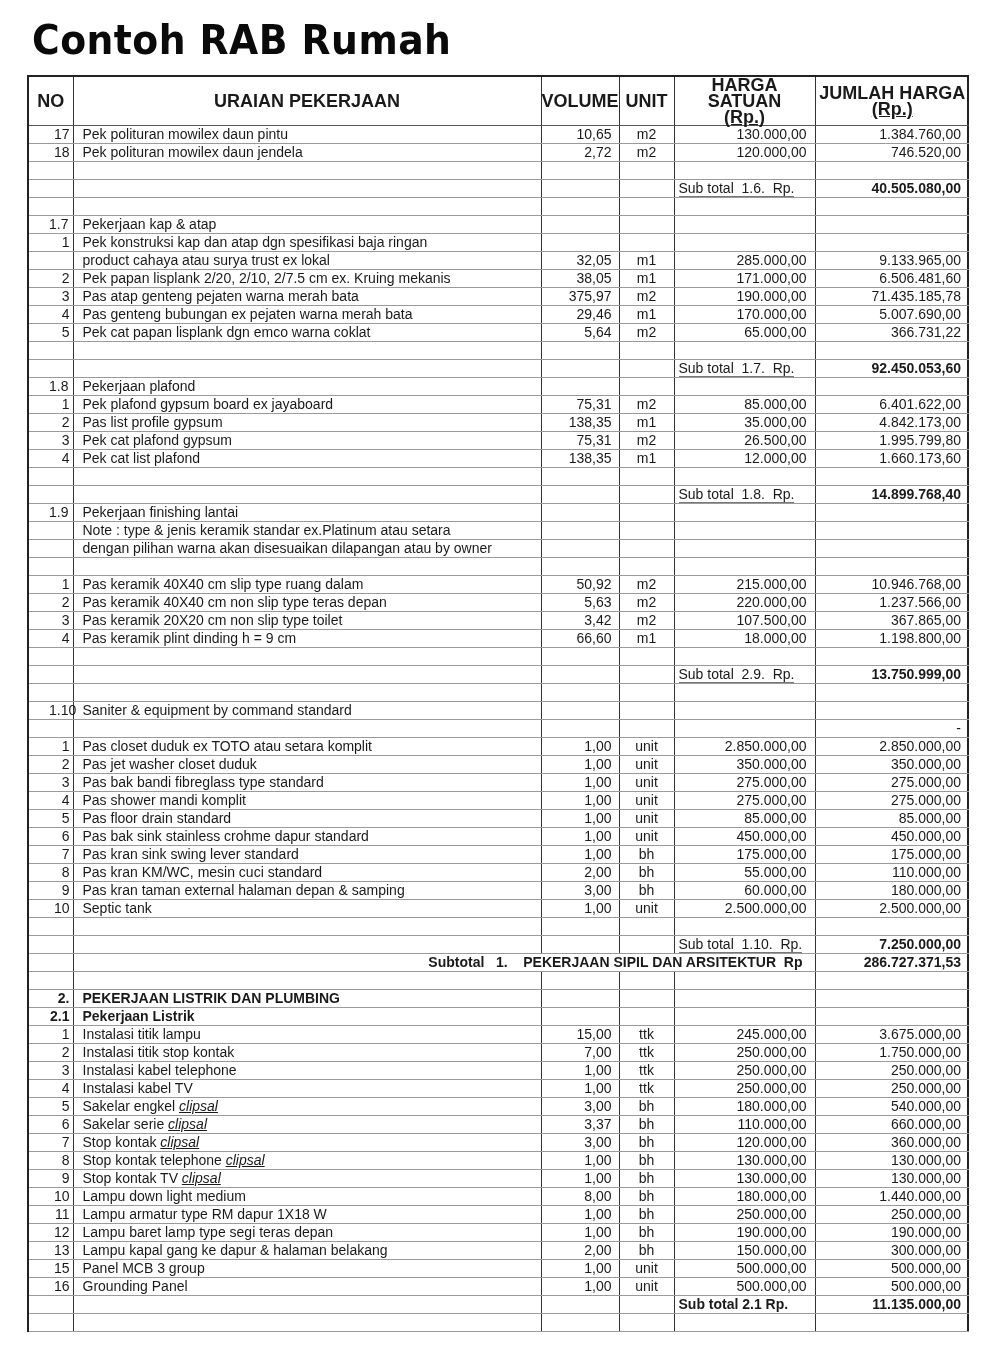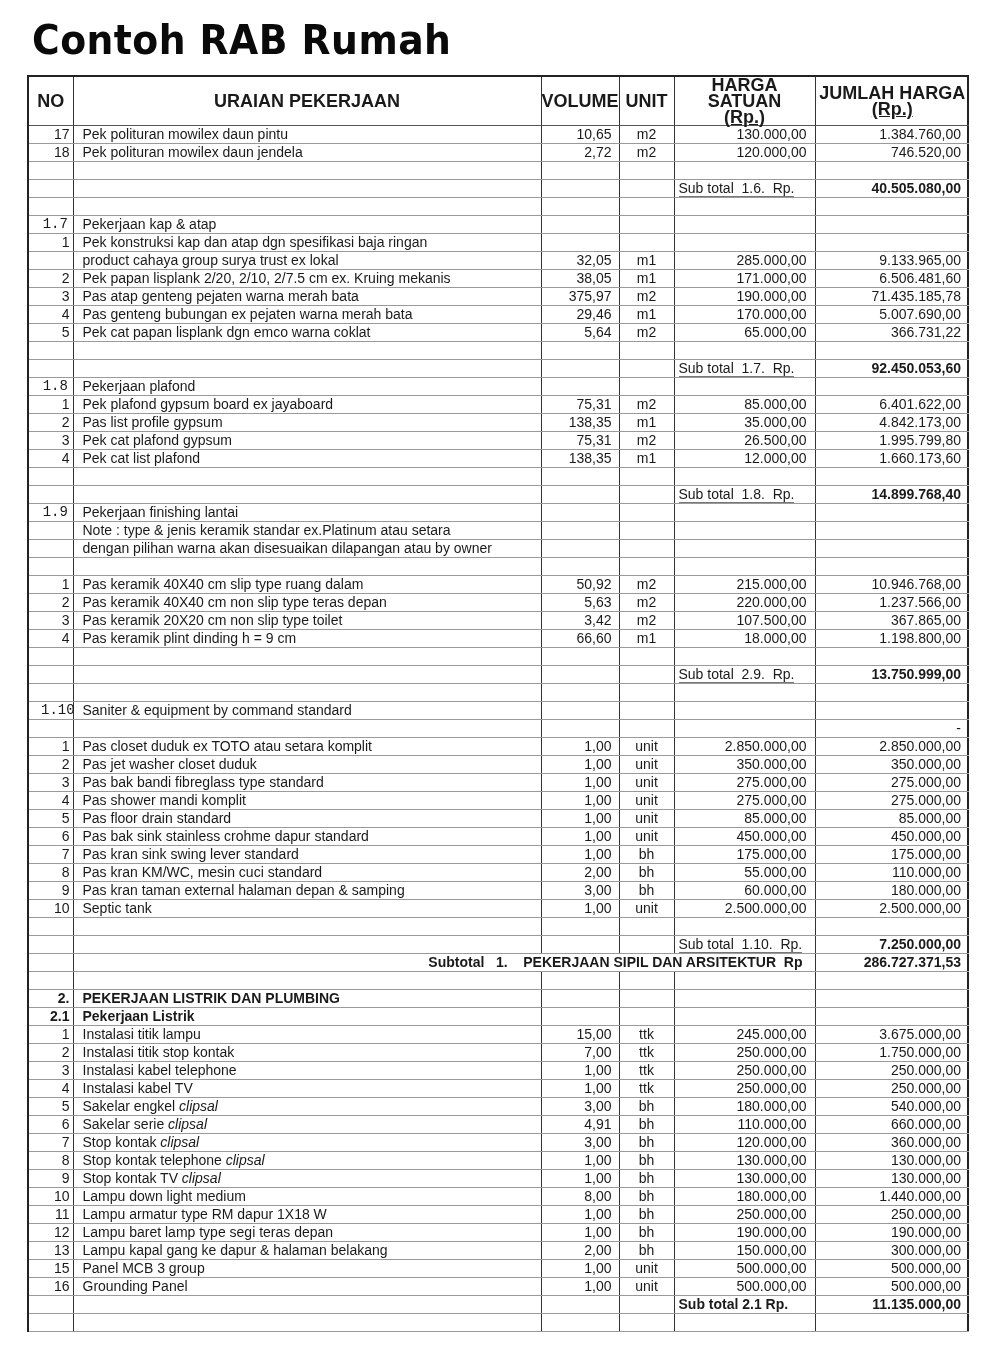--- a/index.html
+++ b/index.html
@@ -12,32 +12,32 @@
   col.c-vol { width: 78px; }
   col.c-unit { width: 55px; }
   col.c-price { width: 141px; }
   col.c-total { width: 154px; }
   th { font-weight: bold; font-size: 18px; height: 34px; border-left: 1.5px solid #333; border-bottom: 1.5px solid #555; padding: 0; vertical-align: middle; text-align: center; line-height: 16px; }
   th:first-child { border-left: none; }
   th .sub { display: block; text-decoration: underline; }
   td { height: 17px; line-height: 17px; padding: 0 4px; border-left: 1.5px solid #333; border-bottom: 1px solid #9a9a9a; white-space: nowrap; overflow: visible; }
   td:first-child { border-left: none; }
   td.no { text-align: right; padding-right: 3px; }
-  td.no.sec { text-align: center; padding-left: 12px; font-family: Liberation Mono, monospace; }
+  td.no.sec { text-align: left; padding-left: 20px; }
   td.no.bold, td.desc.bold { font-weight: bold; }
   td.desc { padding-left: 9px; text-align: left; }
   td.vol { text-align: right; padding-right: 7px; }
   td.unit { text-align: center; }
   td.price { text-align: right; padding-right: 8px; }
   td.total { text-align: right; padding-right: 8px; }
   td.sublabel { text-align: left; padding-right: 8px; }
   td.sublabel span.u { border-bottom: 1px solid #777; }
   td.subval { font-weight: bold; }
   td.bold-label { font-weight: bold; }
-  .italic { font-style: italic; }
+  .italic { font-style: italic; text-decoration: underline; }
   tr.grand td.glabel { text-align: right; font-weight: bold; padding-right: 8px; position: relative; }
   .grand-text { position: absolute; right: 12px; top: 0; white-space: nowrap; }
 </style>
 </head>
 <body>
 
 <div class="doc-title">Contoh RAB Rumah</div>
 
 <div class="sheet">
   <table>
@@ -117,21 +117,21 @@
         <tr>
           <td class="no">1</td>
           <td class="desc"><span>Pek konstruksi kap dan atap dgn spesifikasi baja ringan</span></td>
           <td class="vol"></td>
           <td class="unit"></td>
           <td class="price"></td>
           <td class="total"></td>
         </tr>
         <tr>
           <td class="no"></td>
-          <td class="desc"><span>product cahaya group surya trust ex lokal</span></td>
+          <td class="desc"><span>product cahaya atau surya trust ex lokal</span></td>
           <td class="vol">32,05</td>
           <td class="unit">m1</td>
           <td class="price">285.000,00</td>
           <td class="total">9.133.965,00</td>
         </tr>
         <tr>
           <td class="no">2</td>
           <td class="desc"><span>Pek papan lisplank 2/20, 2/10, 2/7.5 cm ex. Kruing mekanis</span></td>
           <td class="vol">38,05</td>
           <td class="unit">m1</td>
@@ -501,21 +501,21 @@
           <td class="no">5</td>
           <td class="desc"><span>Sakelar engkel </span><span class="italic">clipsal</span></td>
           <td class="vol">3,00</td>
           <td class="unit">bh</td>
           <td class="price">180.000,00</td>
           <td class="total">540.000,00</td>
         </tr>
         <tr>
           <td class="no">6</td>
           <td class="desc"><span>Sakelar serie </span><span class="italic">clipsal</span></td>
-          <td class="vol">4,91</td>
+          <td class="vol">3,37</td>
           <td class="unit">bh</td>
           <td class="price">110.000,00</td>
           <td class="total">660.000,00</td>
         </tr>
         <tr>
           <td class="no">7</td>
           <td class="desc"><span>Stop kontak </span><span class="italic">clipsal</span></td>
           <td class="vol">3,00</td>
           <td class="unit">bh</td>
           <td class="price">120.000,00</td>

